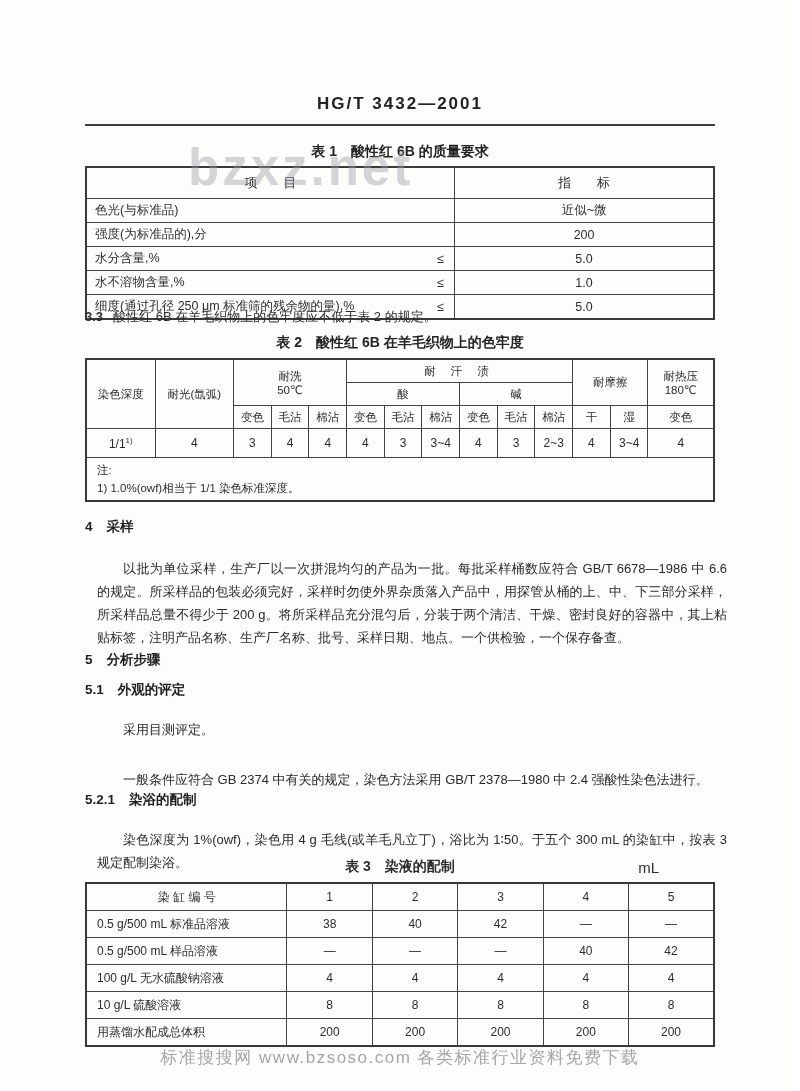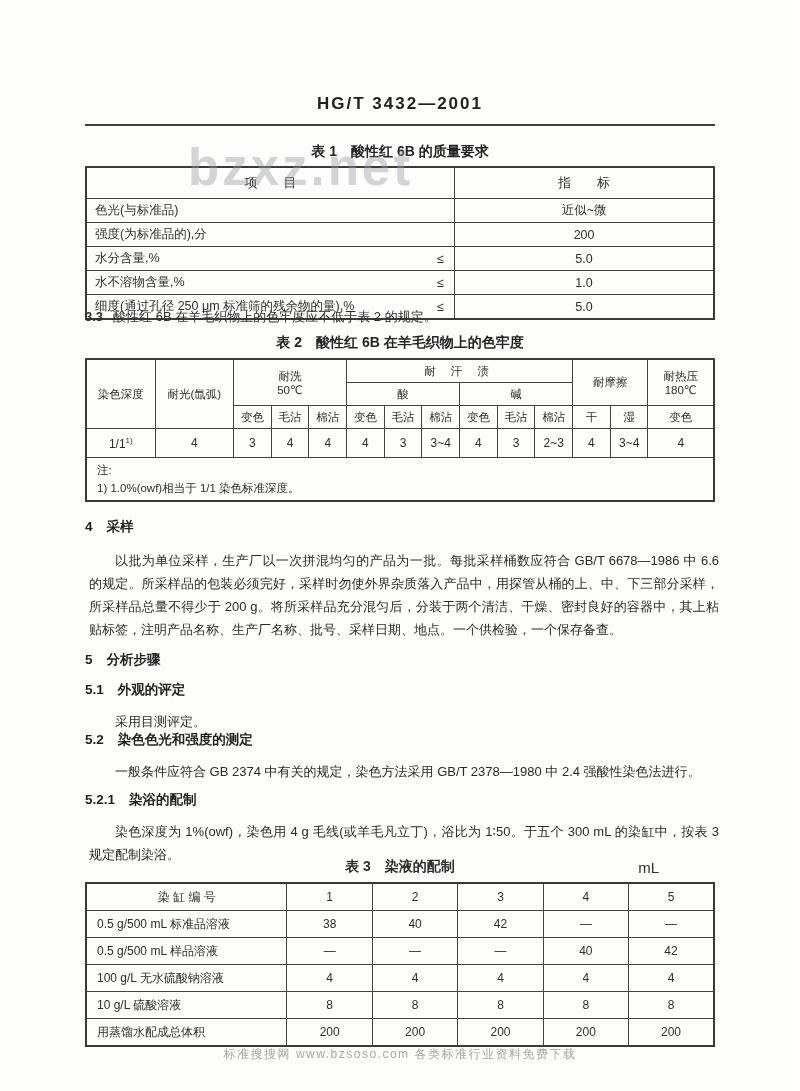--- a/index.html
+++ b/index.html
@@ -34,37 +34,37 @@
   .t2 td{text-align:center;height:22px;padding:0 1px;}
   .t2 .drow td{height:28px;font-size:12px;}
   .t2 .sweat{letter-spacing:6px;}
   .t2 .twoline div{line-height:14px;}
   .t2 .note{height:auto;text-align:left;padding:3px 10px;font-size:11.5px;line-height:18px;}
   sup{font-size:8px;}
   .sec-h{font-weight:bold;font-size:13.5px;color:#1f1f1f;}
   .sec-h .num{margin-right:14px;}
   .s4h{top:518px;}
   .s4p{top:545px;}
-  .para{font-size:13px;line-height:23px;text-indent:2em;text-align:justify;margin:4px;color:#2a2a2a;}
+  .para{font-size:13px;line-height:23px;text-indent:2em;text-align:justify;margin:12px;color:#2a2a2a;}
   .s5h{top:651px;}
   .s51h{top:681px;}
   .s51p{top:706px;}
   .s52h{top:731px;}
   .s52p{top:756px;}
   .s521h{top:791px;}
   .s521p{top:816px;}
   .t3-bar{top:858px;}
   .t3-bar .ttl{display:block;text-align:center;font-weight:bold;font-size:14px;}
   .t3-bar .unit{position:absolute;right:56px;top:1px;font-size:15px;font-weight:normal;}
   .t3{top:882px;font-size:12px;padding-left:20px;}
   .t3 td{height:24px;text-align:center;}
   .t3 .lbl{text-align:left;padding:0 10px;}
   .t3 .hlbl{text-align:center;}
   .footer-wm{
-    top:1046px;text-align:center;font-size:12px;letter-spacing:1.5px;
+    top:1046px;text-align:center;font-size:17px;letter-spacing:1.5px;
     color:#a6a6a6;
   }
 </style>
 </head>
 <body>
 
 <div class="page">
 
   <div class="abs std-code">HG/T 3432—2001</div>
   <div class="abs head-rule"></div>
@@ -193,23 +193,20 @@
 
   <div class="abs sec-h s5h">
     <span class="num">5</span><span>分析步骤</span>
   </div>
 
   <div class="abs sec-h s51h">
     <span class="num">5.1</span><span>外观的评定</span>
   </div>
   <p class="abs para s51p">采用目测评定。</p>
 
-  <div class="abs sec-h s52h">
-    <span class="num">5.2</span><span>染色色光和强度的测定</span>
-  </div>
   <p class="abs para s52p">一般条件应符合 GB 2374 中有关的规定，染色方法采用 GB/T 2378—1980 中 2.4 强酸性染色法进行。</p>
 
   <div class="abs sec-h s521h">
     <span class="num">5.2.1</span><span>染浴的配制</span>
   </div>
   <p class="abs para s521p">染色深度为 1%(owf)，染色用 4 g 毛线(或羊毛凡立丁)，浴比为 1∶50。于五个 300 mL 的染缸中，按表 3 规定配制染浴。</p>
 
   <div class="abs t3-bar">
     <span class="ttl">表 3　染液的配制</span>
     <span class="unit">mL</span>

